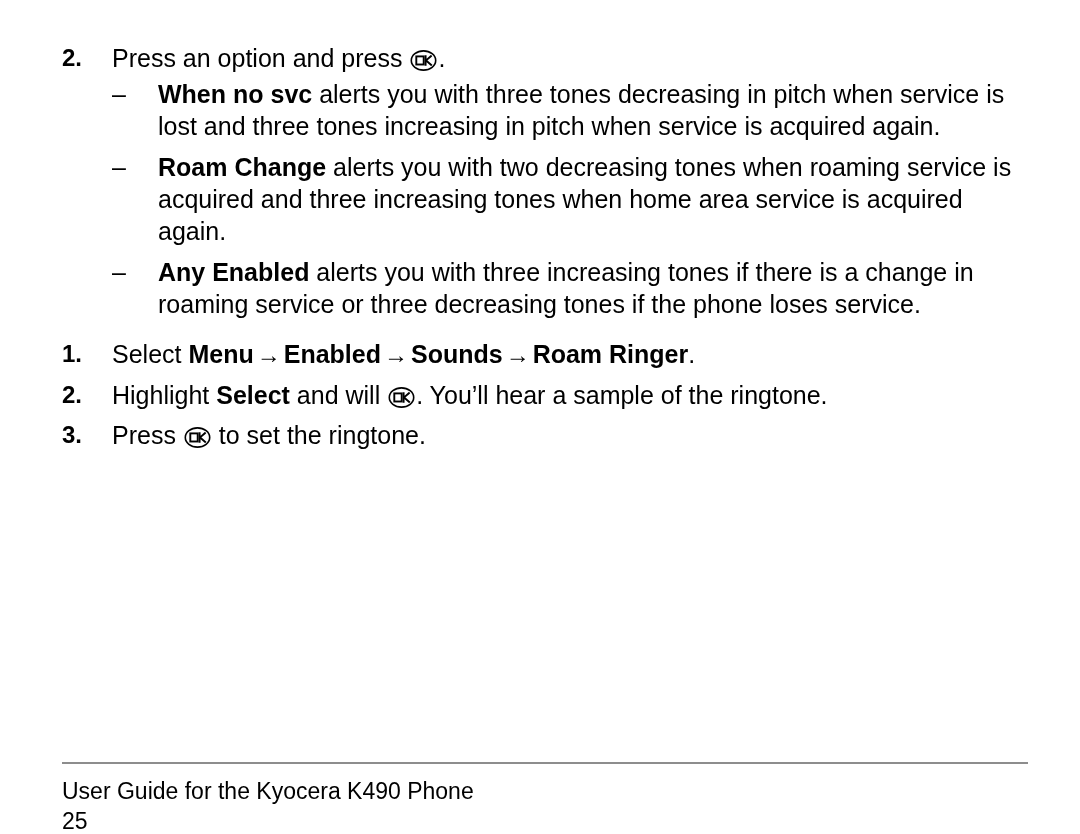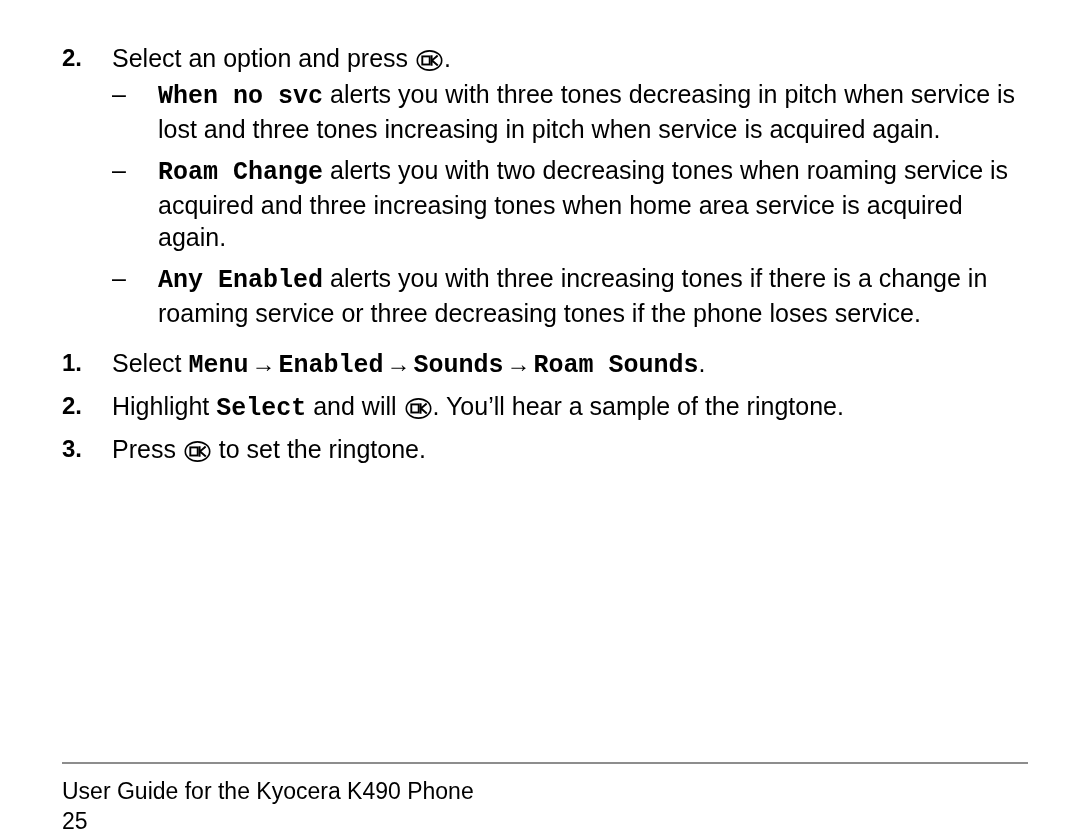--- a/index.html
+++ b/index.html
@@ -83,21 +83,21 @@
   }
   .para {
     font-size: 25px;
     line-height: 32px;
     margin: 12px 0 0 0;
     max-width: 960px;
   }
 
   .steps-block { margin-top: 14px; }
 
-  strong.b { font-weight: bold; font-family: Liberation Mono, monospace; }
+  strong.b { font-weight: bold; }
 
   .arrow {
     font-weight: normal;
     font-size: 24px;
     padding: 0 3px;
   }
 
   
   .ok-key {
     display: inline-block;
@@ -135,21 +135,21 @@
 </head>
 <body>
 
 <div class="page">
 
   <div class="content">
 
     <div class="step">
       <div class="step-num">2.</div>
       <div class="step-body">
-        <span>Select an option and press </span><span class="ok-key"><svg width="27" height="21" viewBox="0 0 27 21">
+        <span>Press an option and press </span><span class="ok-key"><svg width="27" height="21" viewBox="0 0 27 21">
               <ellipse cx="13.5" cy="10.5" rx="12.2" ry="9.6" fill="none" stroke="#000" stroke-width="1.6"></ellipse>
               <rect x="6.3" y="6.4" width="7.4" height="8.1" fill="none" stroke="#000" stroke-width="1.9"></rect>
               <path d="M15.6 6.2 L15.6 14.8 M20.9 6.2 L16.1 10.4 L21.1 14.8" fill="none" stroke="#000" stroke-width="1.9" stroke-linecap="square"></path>
             </svg></span><span>.</span>
       </div>
     </div>
 
     <div class="dash-list">
 
       <div class="dash-item">
@@ -177,21 +177,21 @@
 
     </div>
 
 
 
     <div class="steps-block">
 
       <div class="step">
         <div class="step-num">1.</div>
         <div class="step-body">
-          <span>Select </span><strong class="b">Menu</strong><span class="arrow">→</span><strong class="b">Enabled</strong><span class="arrow">→</span><strong class="b">Sounds</strong><span class="arrow">→</span><strong class="b">Roam Sounds</strong><span>.</span>
+          <span>Select </span><strong class="b">Menu</strong><span class="arrow">→</span><strong class="b">Enabled</strong><span class="arrow">→</span><strong class="b">Sounds</strong><span class="arrow">→</span><strong class="b">Roam Ringer</strong><span>.</span>
         </div>
       </div>
 
       <div class="step">
         <div class="step-num">2.</div>
         <div class="step-body">
           <span>Highlight </span><strong class="b">Select</strong><span> and will </span><span class="ok-key"><svg width="27" height="21" viewBox="0 0 27 21">
                 <ellipse cx="13.5" cy="10.5" rx="12.2" ry="9.6" fill="none" stroke="#000" stroke-width="1.6"></ellipse>
                 <rect x="6.3" y="6.4" width="7.4" height="8.1" fill="none" stroke="#000" stroke-width="1.9"></rect>
                 <path d="M15.6 6.2 L15.6 14.8 M20.9 6.2 L16.1 10.4 L21.1 14.8" fill="none" stroke="#000" stroke-width="1.9" stroke-linecap="square"></path>

